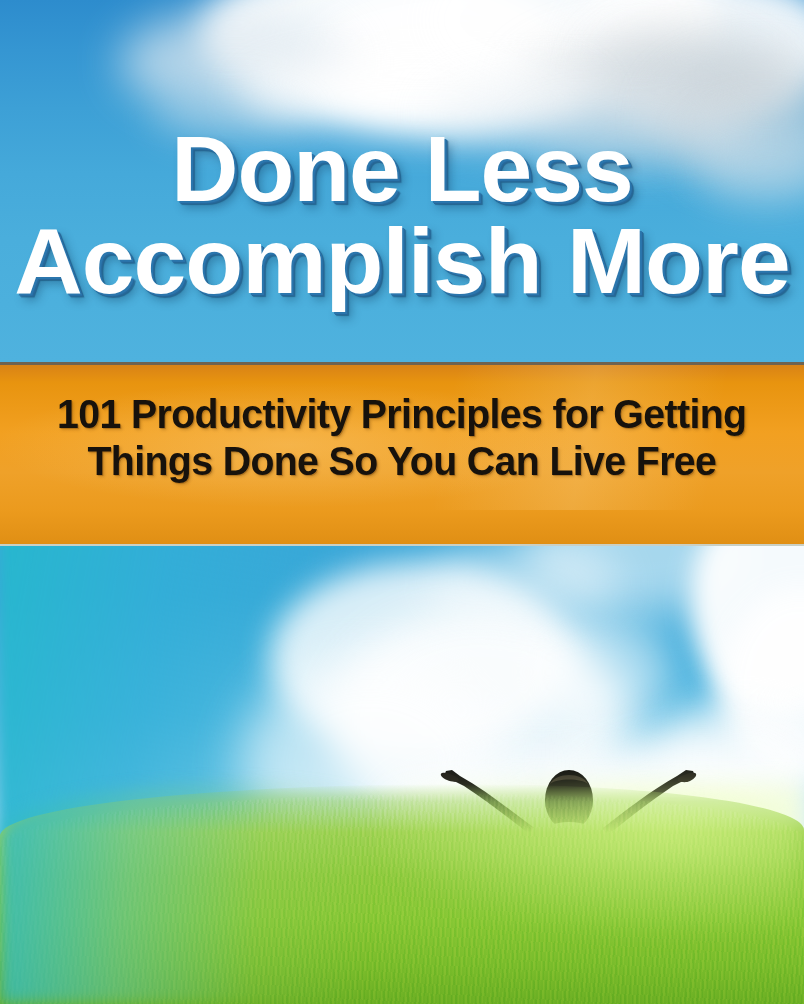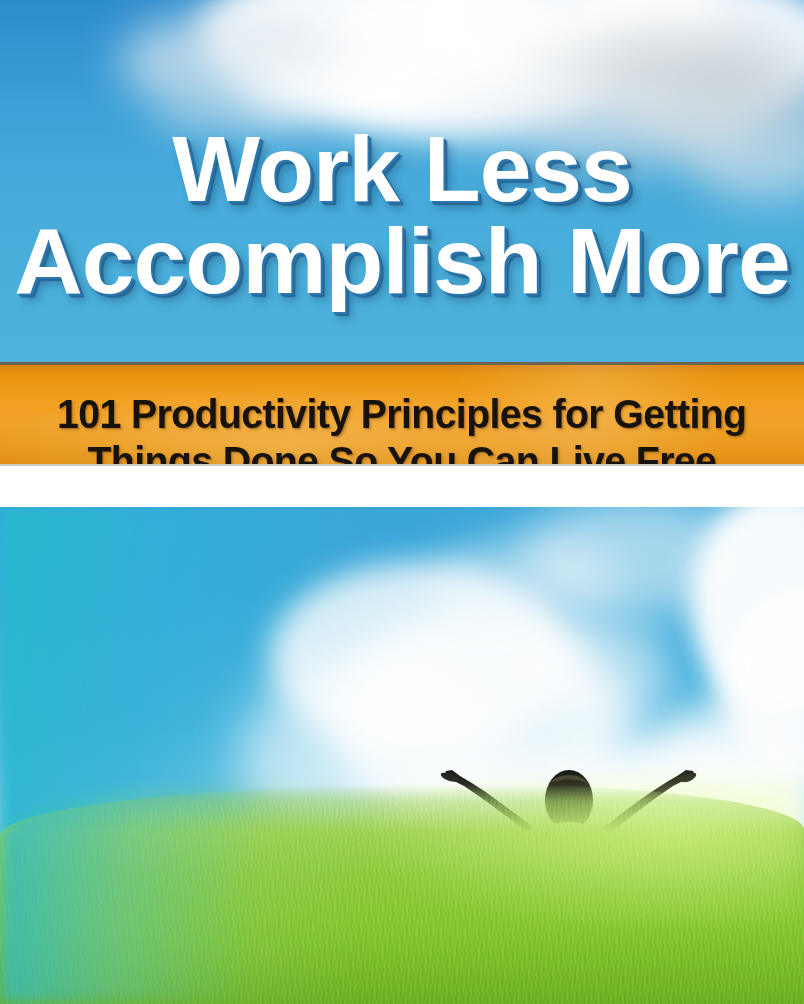--- a/index.html
+++ b/index.html
@@ -80,21 +80,21 @@
     left:0; top:215px;
     width:804px;
     font-size:93px;
     transform:scaleX(1.02);
   }
 
   
   .banner {
     position:absolute;
     left:0; top:362px;
-    width:804px; height:104px;
+    width:804px; height:184px;
     background:linear-gradient(180deg,
       #d98316 0%,
       #e8940f 10%,
       #f2a021 38%,
       #efa129 60%,
       #eb9a1d 82%,
       #e08f14 100%);
     border-top:3px solid #6f6350;
     border-bottom:2px solid #c9cfc4;
     overflow:hidden;
@@ -224,21 +224,21 @@
     <div class="cloud c8"></div>
     <div class="cloud dim c9"></div>
     <div class="cloud grey c10"></div>
     <div class="cloud dim c11"></div>
     <div class="cloud dim c12"></div>
     <div class="cloud dim c13"></div>
     <div class="cloud dim c14"></div>
   </div>
 
   <div class="title-block">
-    <div class="title-line title-line-1">Work Less</div>
+    <div class="title-line title-line-1">Done Less</div>
     <div class="title-line title-line-2">Accomplish More</div>
   </div>
 
   <div class="banner">
     <div class="banner-sheen"></div>
     <div class="banner-text">
       <div class="sub-line">101 Productivity Principles for Getting</div>
       <div class="sub-line">Things Done So You Can Live Free</div>
     </div>
   </div>

